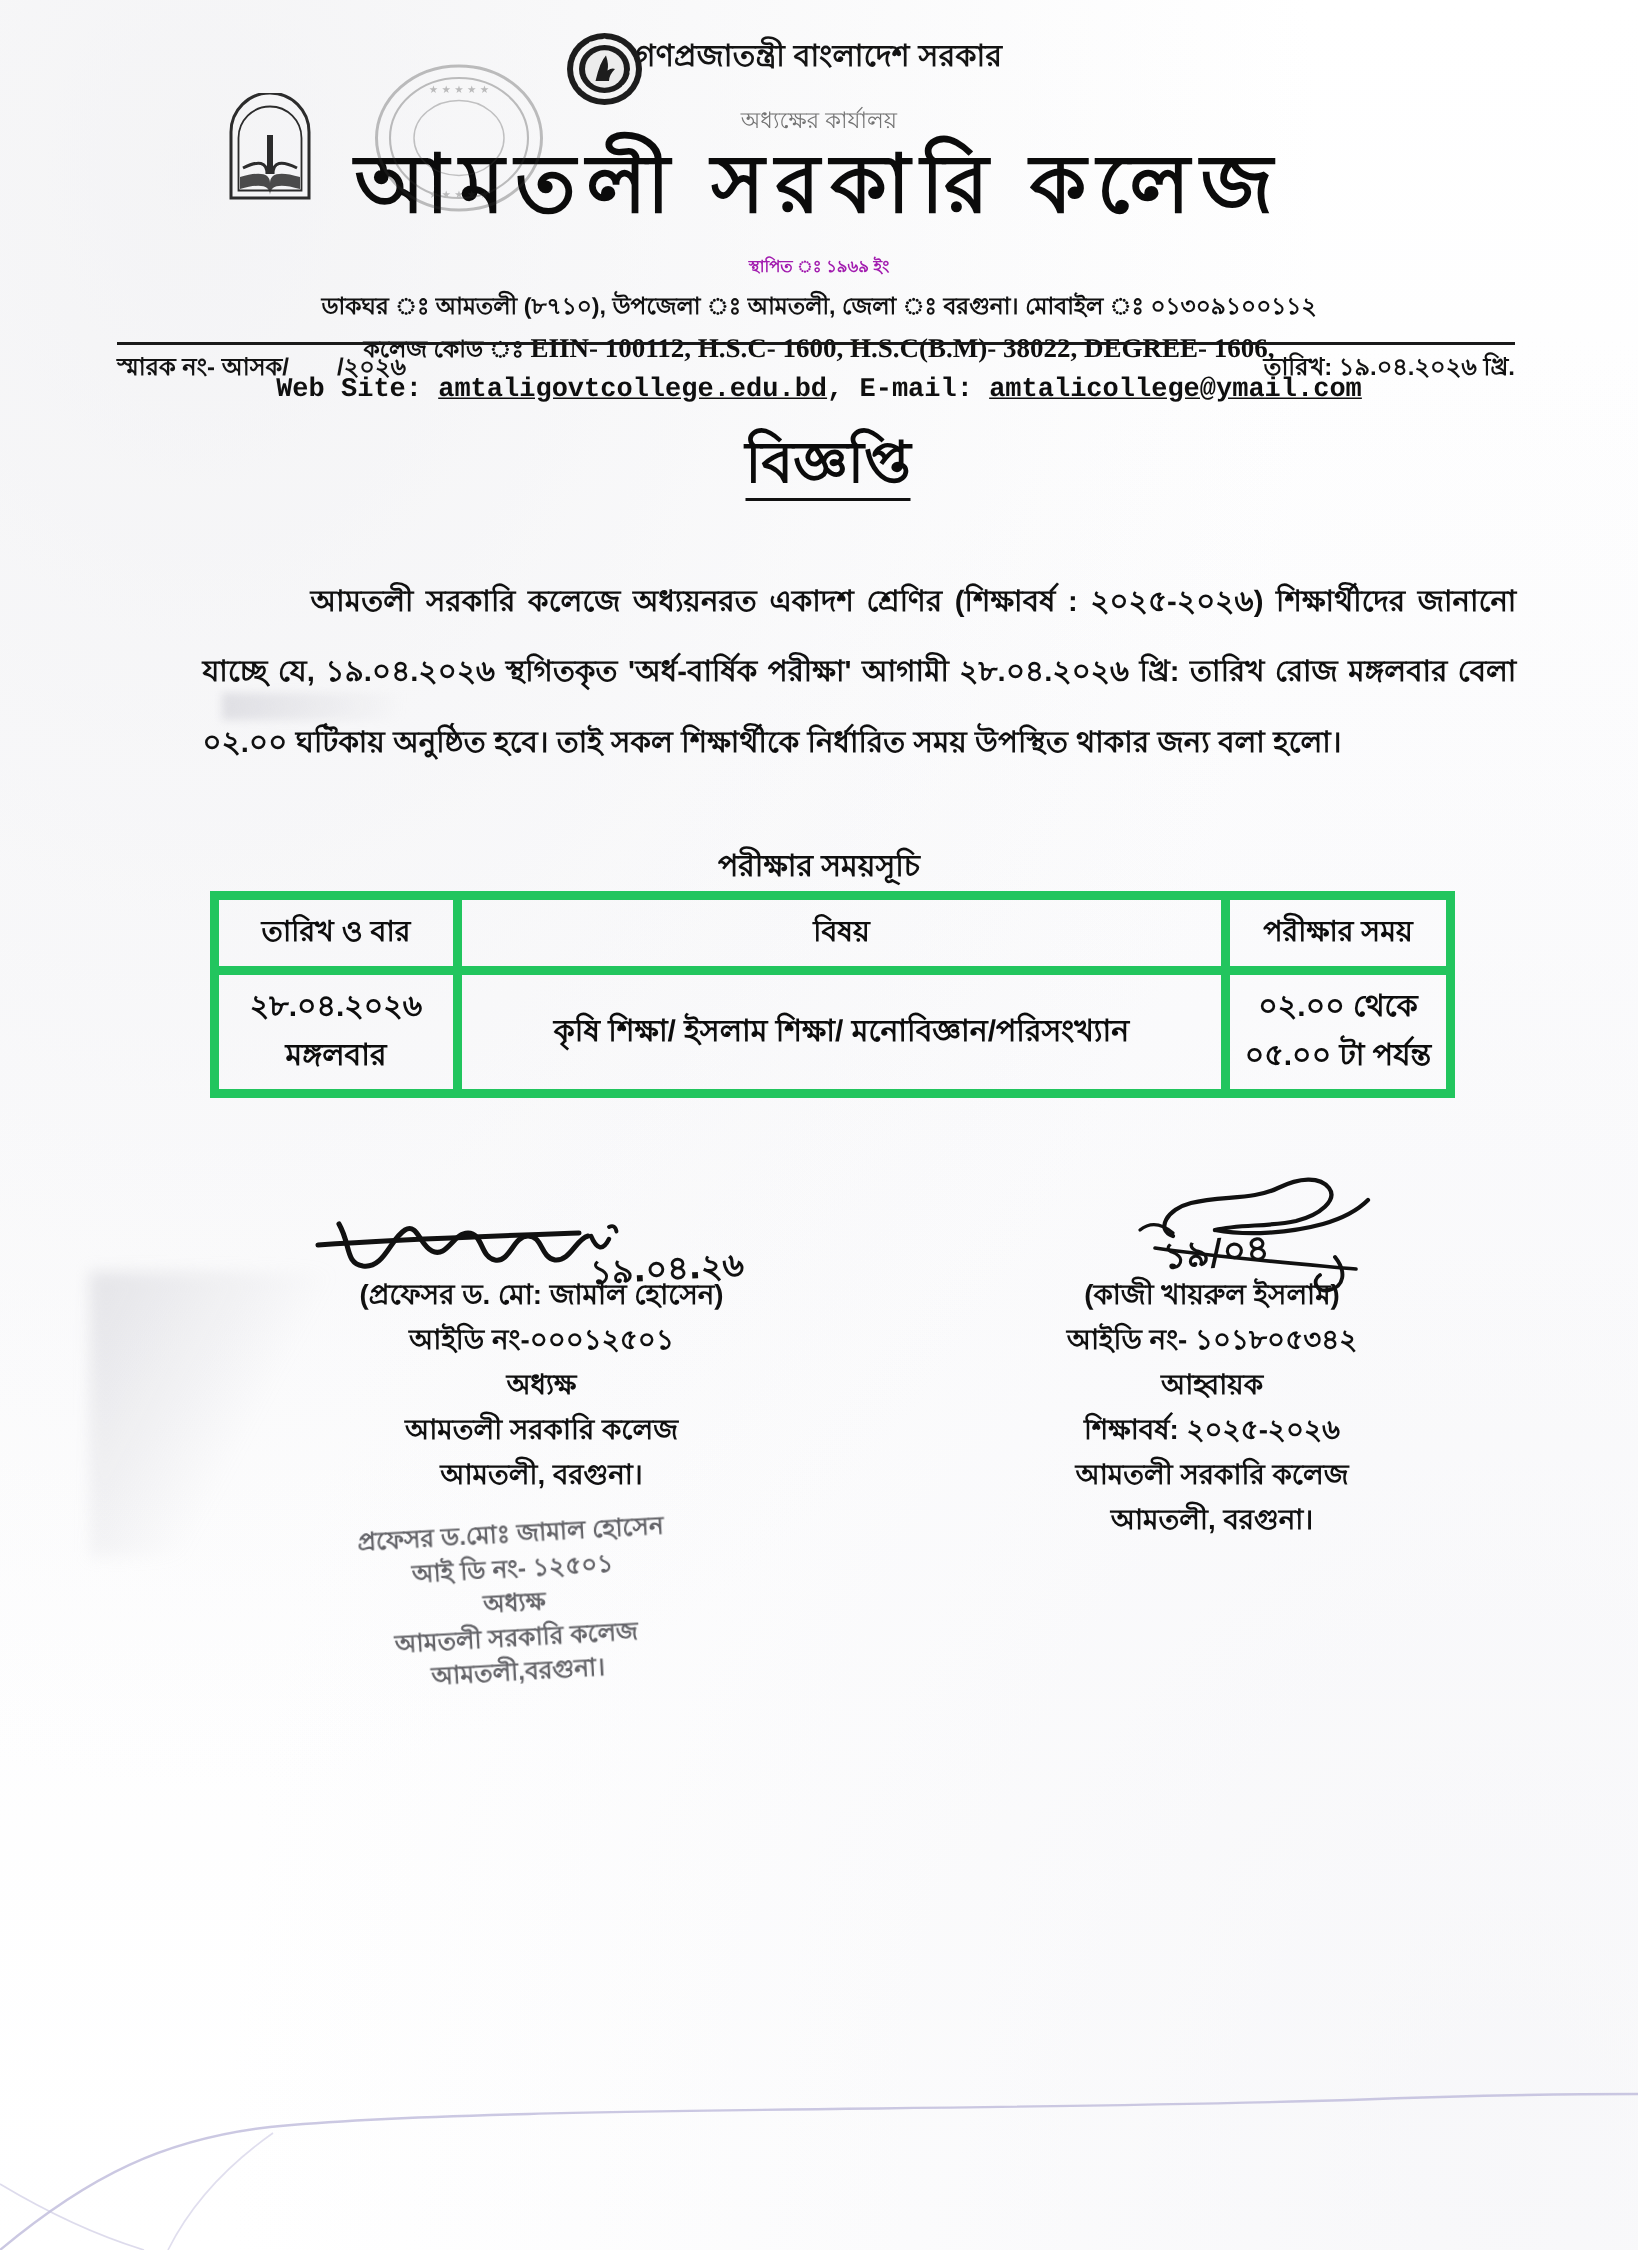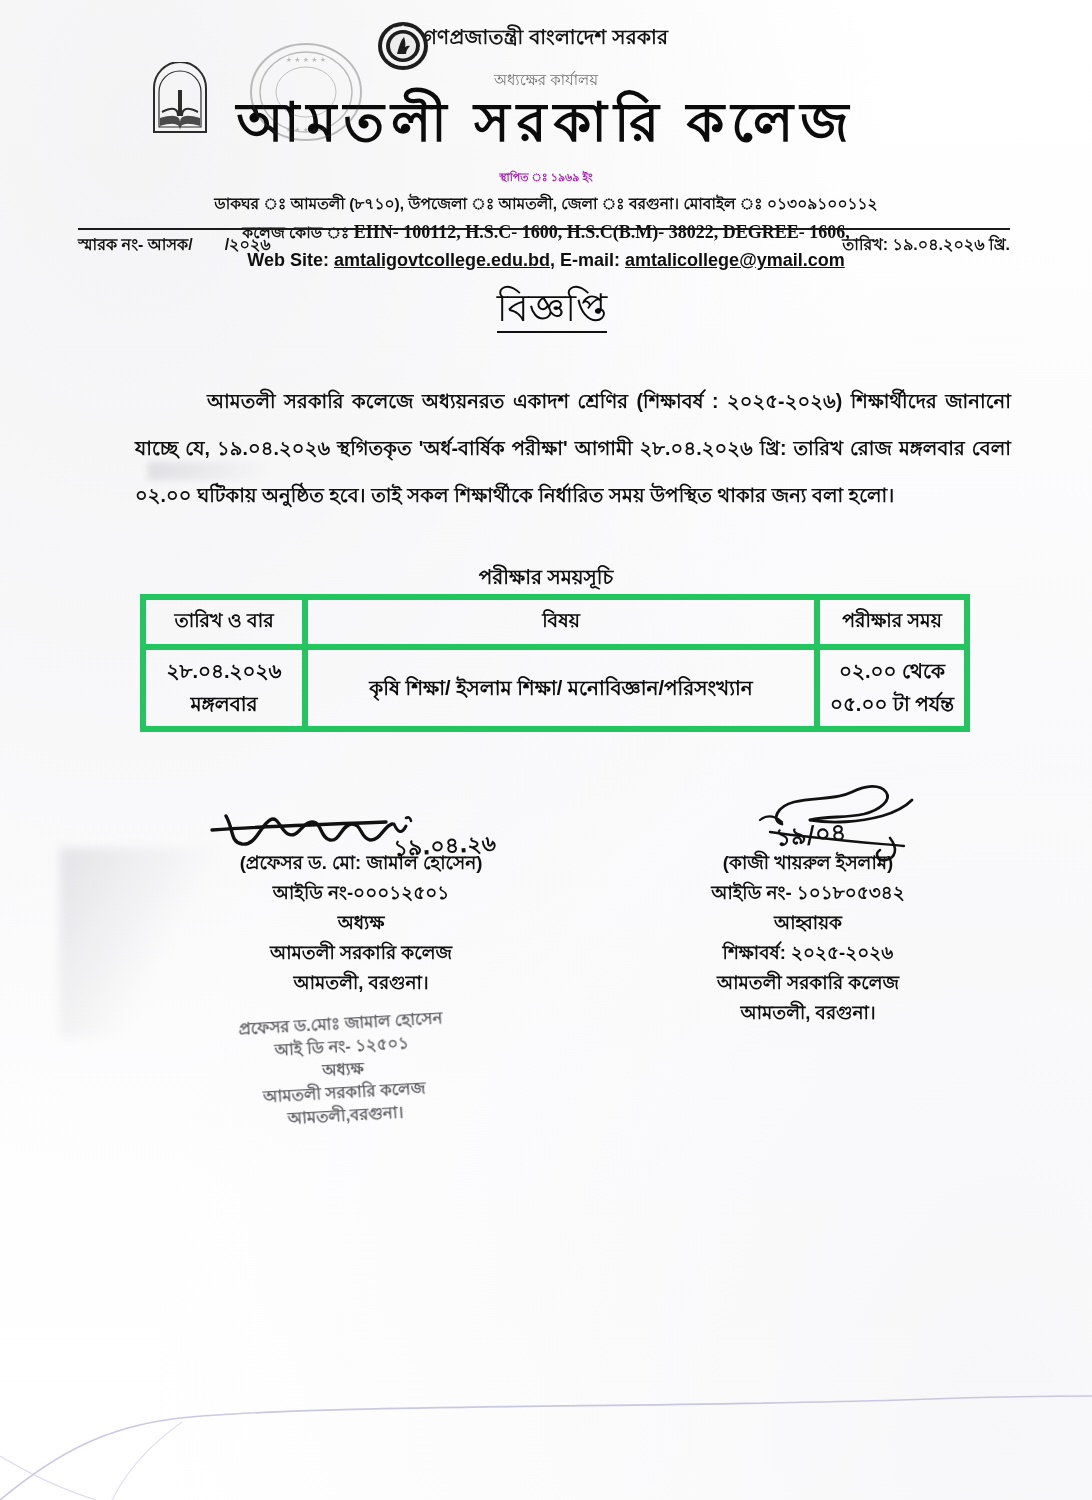--- a/index.html
+++ b/index.html
@@ -80,21 +80,21 @@
     font-weight: 600;
     color: #0f0f0f;
     margin-top: 3px;
   }
   .code-line .bn {
     font-family: "Liberation Sans", "DejaVu Sans", sans-serif;
     font-size: 15.5px;
     font-weight: 600;
   }
   .web-line {
-    font-family: Liberation Sans, sans-serif;
+    font-family: Liberation Mono, monospace;
     font-size: 18px;
     font-weight: 600;
     color: #0f0f0f;
     margin-top: 3px;
   }
   .web-line .u { text-decoration: underline; font-weight: 700; }
 
   
   .emblem-govt {
     position: absolute;
@@ -135,21 +135,21 @@
   }
   #memo-left { display: flex; gap: 32px; }
 
   
   #notice-title {
     position: absolute;
     left: 12px; right: 0; top: 278px;
     text-align: center;
     font-family: "Liberation Serif", "DejaVu Serif", serif;
     font-size: 38px;
-    font-weight: 400;
+    font-weight: 700;
     color: #0b0b0b;
   }
   #notice-title span {
     border-bottom: 2px solid #111;
     padding-bottom: 2px;
   }
 
   
   #body-text {
     position: absolute;

